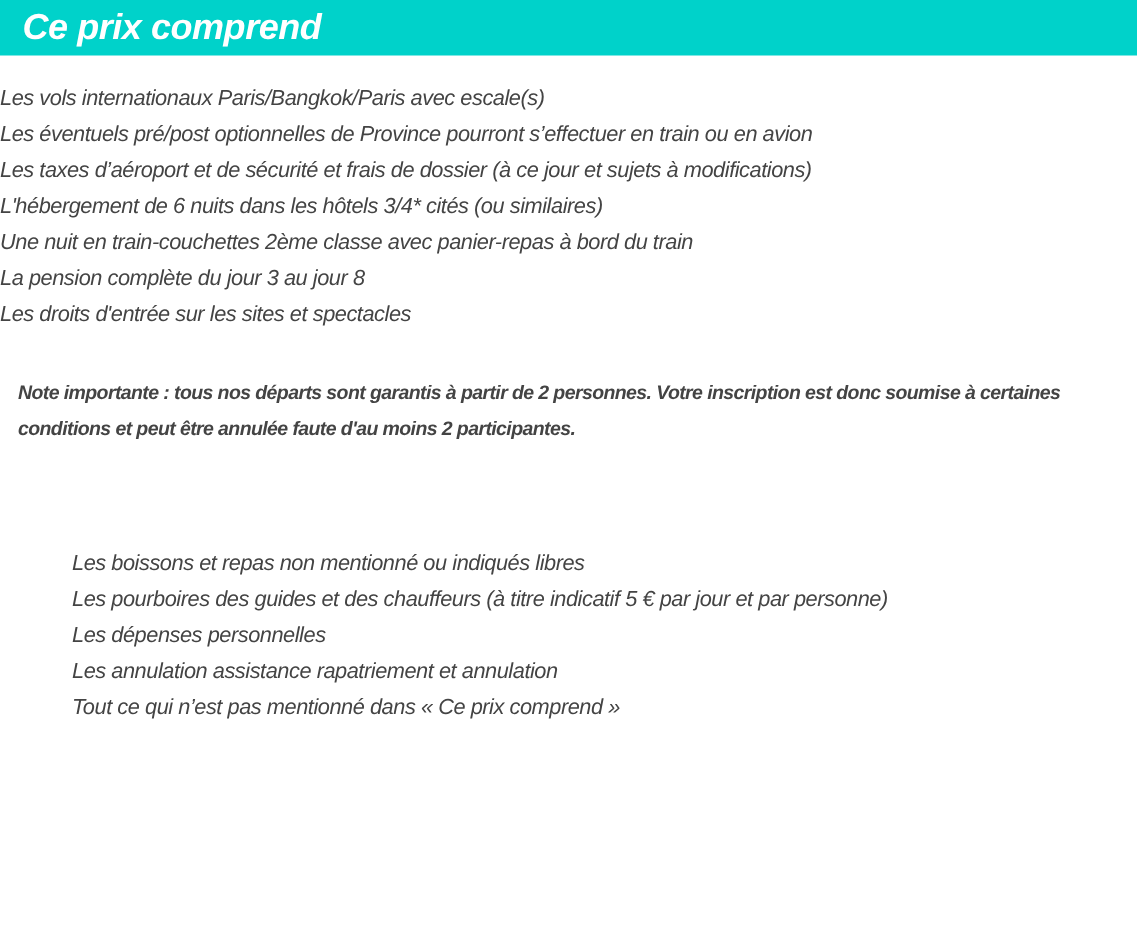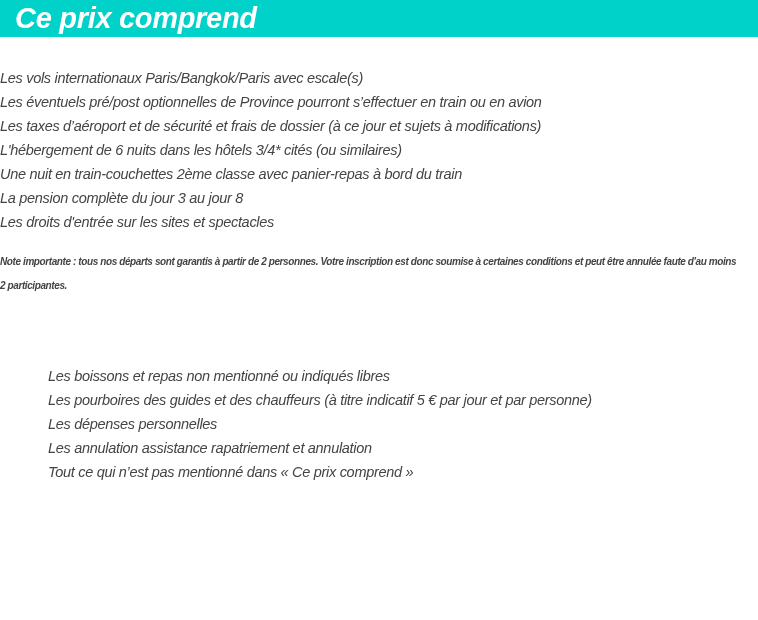--- a/index.html
+++ b/index.html
@@ -20,50 +20,49 @@
       display: flex;
       align-items: center;
       padding-left: 15px;
       box-sizing: border-box;
     }
     .section-header h2 {
       margin: 0;
       color: #ffffff;
       font-style: italic;
       font-weight: bold;
-      font-size: 29px;
+      font-size: 24px;
       letter-spacing: -0.3px;
       line-height: 37px;
     }
     .item-list {
       list-style: none;
       margin: 0;
       padding: 0;
     }
     .item-list li {
       font-style: italic;
       font-size: 14.5px;
       line-height: 24px;
       height: 24px;
       white-space: nowrap;
       letter-spacing: -0.3px;
     }
     #section-included .item-list {
       padding-top: 53px;
-      margin-top: 12px;
     }
     #section-included .item-list.first {
       padding-top: 17px;
     }
     .note {
-      margin: 0;
+      margin: 12px;
       padding-top: 16px;
       font-style: italic;
       font-weight: bold;
-      font-size: 10px;
+      font-size: 13px;
       line-height: 24px;
       letter-spacing: -0.4px;
       width: 740px;
     }
     #section-excluded {
       margin-top: 50px;
     }
     #section-excluded .item-list {
       padding-top: 16px;
       margin-left: 48px;

